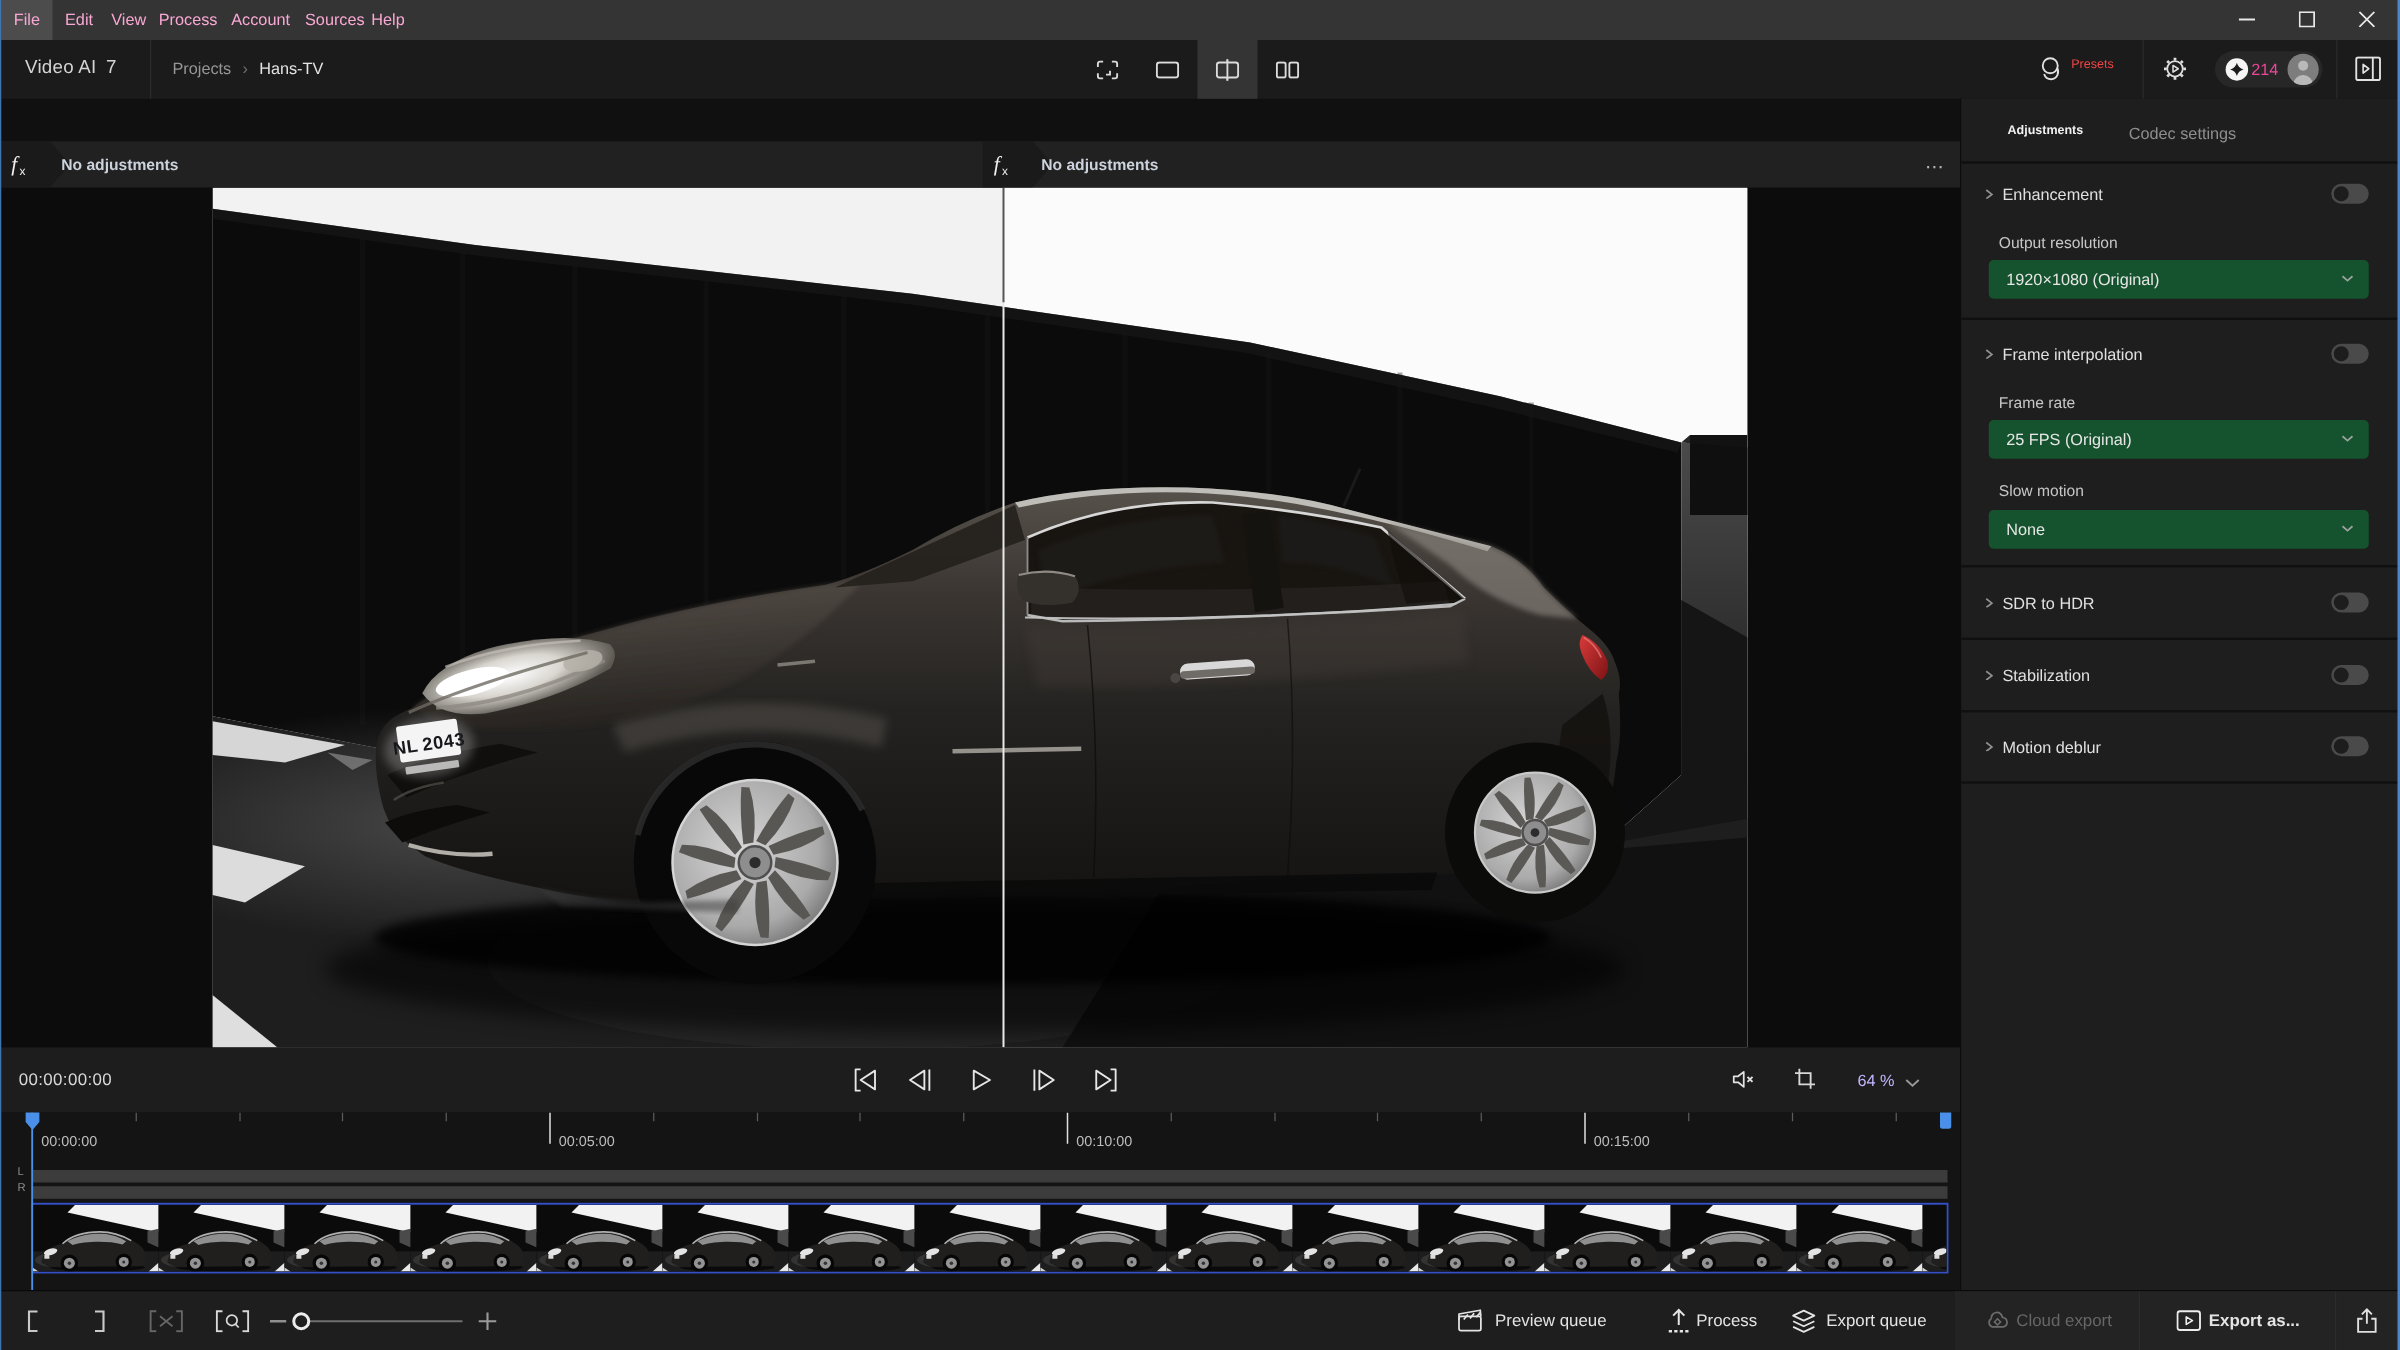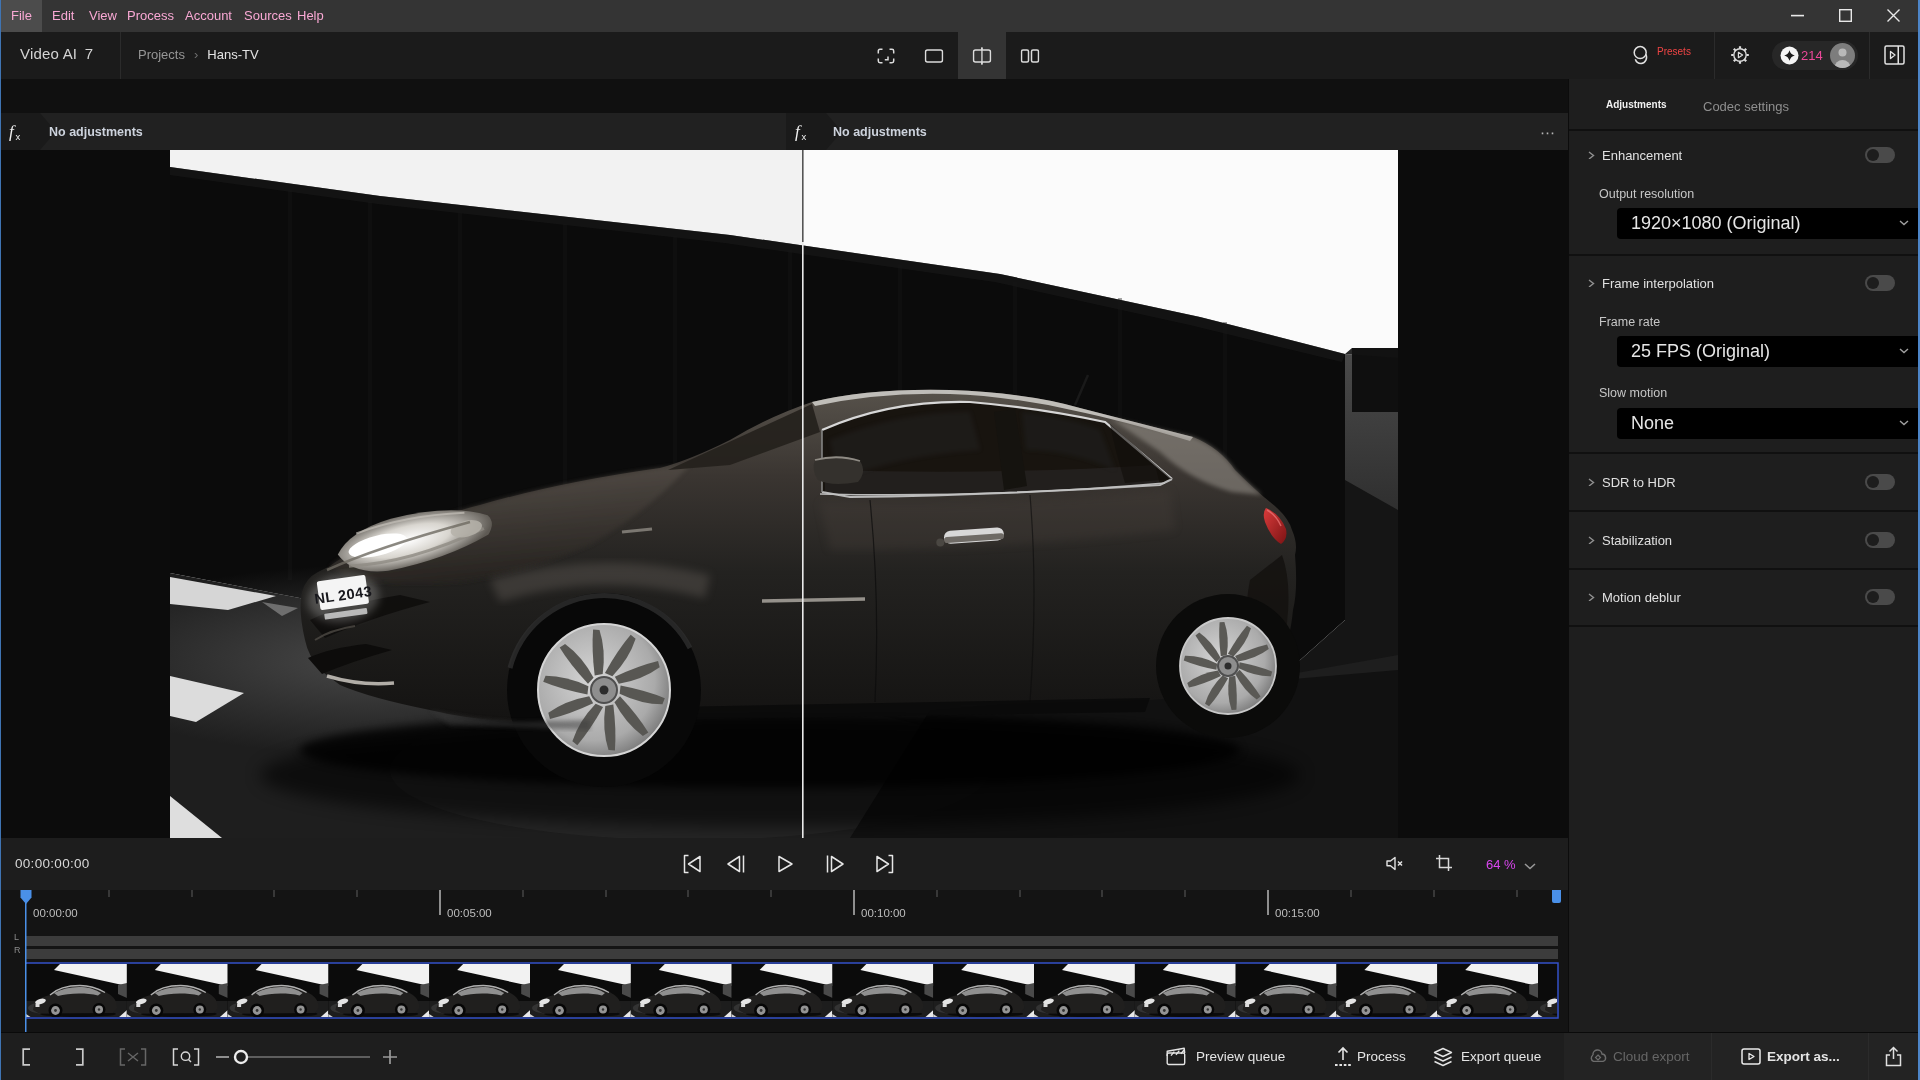--- a/index.html
+++ b/index.html
@@ -31,37 +31,37 @@
 #tab-unt{position:absolute;left:786px;top:0;width:105px;height:34px;background:#1f1f1f;border-top:2px solid #2e7cd6;color:#e8e8e8;font-size:13px}
 
 #fxbar{left:0;top:113px;width:1568px;height:37px;background:#212121}
 .fxbadge{position:absolute;top:0;height:37px}
 .fxtxt{position:absolute;top:12px;font-size:12.5px;color:#cdd3dd;font-weight:bold}
 
 #preview{left:0;top:150px;width:1568px;height:688px;background:#0c0c0c}
 
 #playbar{left:0;top:838px;width:1568px;height:52px;background:#1d1d1d}
 #timecode{position:absolute;left:15px;top:18px;font-size:13.5px;color:#d8d8d8;letter-spacing:.3px}
-#zoompct{position:absolute;left:1486px;top:19px;font-size:13px;color:#d946ef}
+#zoompct{position:absolute;left:1486px;top:19px;font-size:13px;color:#c4b5fd}
 
 #timeline{left:0;top:890px;width:1568px;height:142px;background:#141414}
 
 #toolbar{left:0;top:1032px;width:1920px;height:48px;background:#1e1e1e;border-top:1px solid #0a0a0a}
 #toolbar .lbl{position:absolute;top:16px;font-size:13.5px;color:#e4e4e4}
 #toolbar .lbl.dim{color:#666}
 .tsep{position:absolute;top:0;width:1px;height:48px;background:#2b2b2b}
 
 #rpanel{left:1568px;top:79px;width:352px;height:953px;background:#1e1e1e;border-left:1px solid #0c0c0c}
 #rpanel .tab1{position:absolute;left:37px;top:20px;font-size:10px;font-weight:bold;color:#f1f1f1}
 #rpanel .tab2{position:absolute;left:134px;top:20px;font-size:13px;color:#8e8e8e}
 .psep{position:absolute;left:0;width:352px;height:2px;background:#101010}
 .prow-t{position:absolute;left:33px;font-size:13px;color:#e0e0e0}
 .pchev{position:absolute;left:18px;width:8px;height:8px}
 .plabel{position:absolute;left:30px;font-size:12.5px;color:#c6c6c6}
-.pdrop{position:absolute;left:48px;width:304px;height:31px;background:#000000;border-radius:4px;color:#e6e6e6;font-size:18px;line-height:31px;padding-left:14px}
+.pdrop{position:absolute;left:22px;width:304px;height:31px;background:#14532d;border-radius:4px;color:#e6e6e6;font-size:13px;line-height:31px;padding-left:14px}
 .toggle{position:absolute;left:296px;width:30px;height:16px;border-radius:8px;background:#4a4a4a}
 .toggle i{position:absolute;left:2px;top:2px;width:12px;height:12px;border-radius:50%;background:#1d1d1d}
 .dchev{position:absolute;right:12px;top:12px;width:10px;height:6px}
 
 #edgeL{left:0;top:0;width:1px;height:1080px;background:#3f74b3}
 #edgeR{left:1918px;top:0;width:2px;height:1080px;background:#4d85c8}
 </style>
 </head>
 <body>
 <div id="app">

